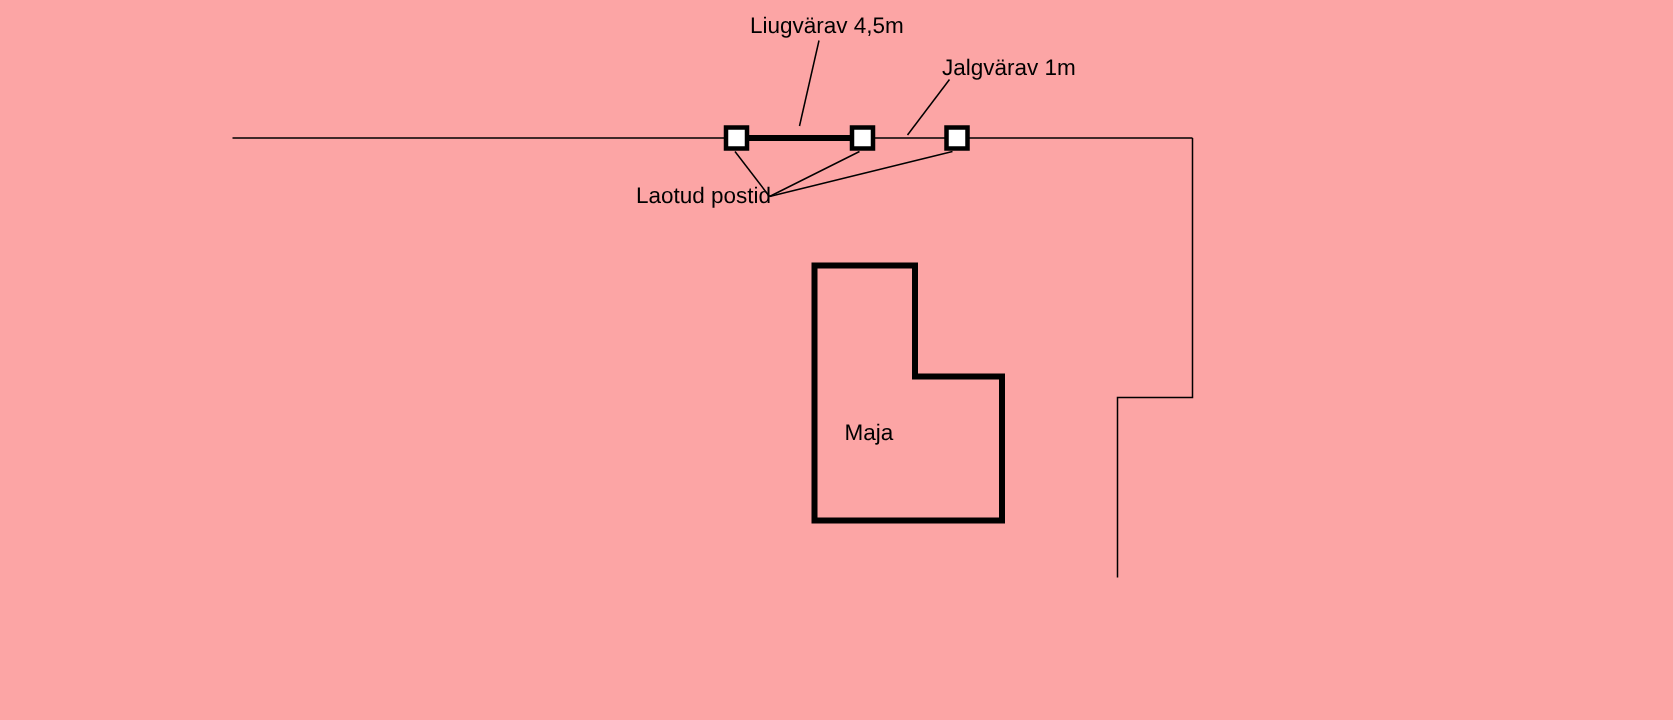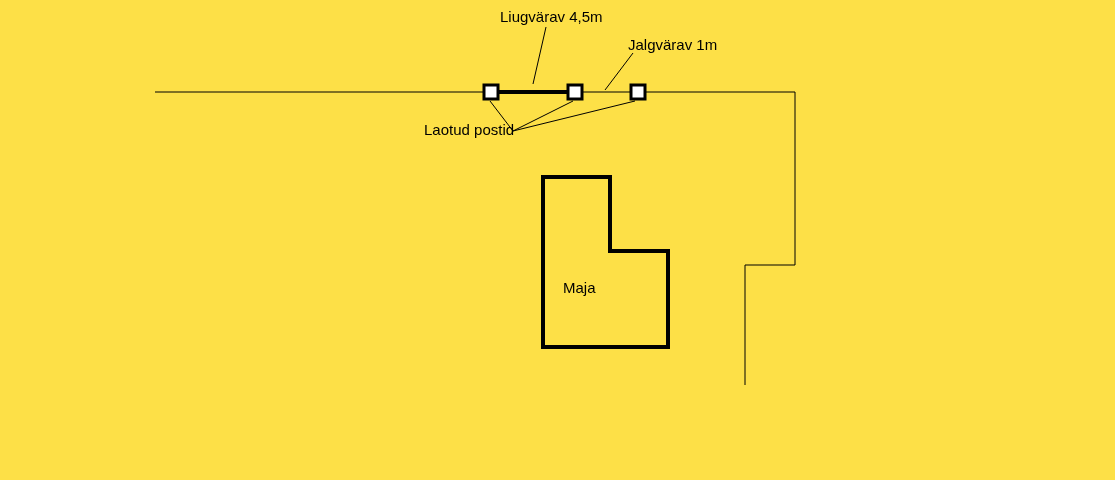--- a/index.html
+++ b/index.html
@@ -8,21 +8,21 @@
       background: #ffffff;
       width: 1115px;
       height: 480px;
       overflow: hidden;
       font-family: "Liberation Sans", sans-serif;
     }
     .canvas {
       position: relative;
       width: 1115px;
       height: 480px;
-      background: #fde047;
+      background: #fca5a5;
     }
     svg {
       display: block;
     }
     svg text {
       font-family: "Liberation Sans", sans-serif;
       font-size: 15px;
       fill: #000000;
     }
   </style>

